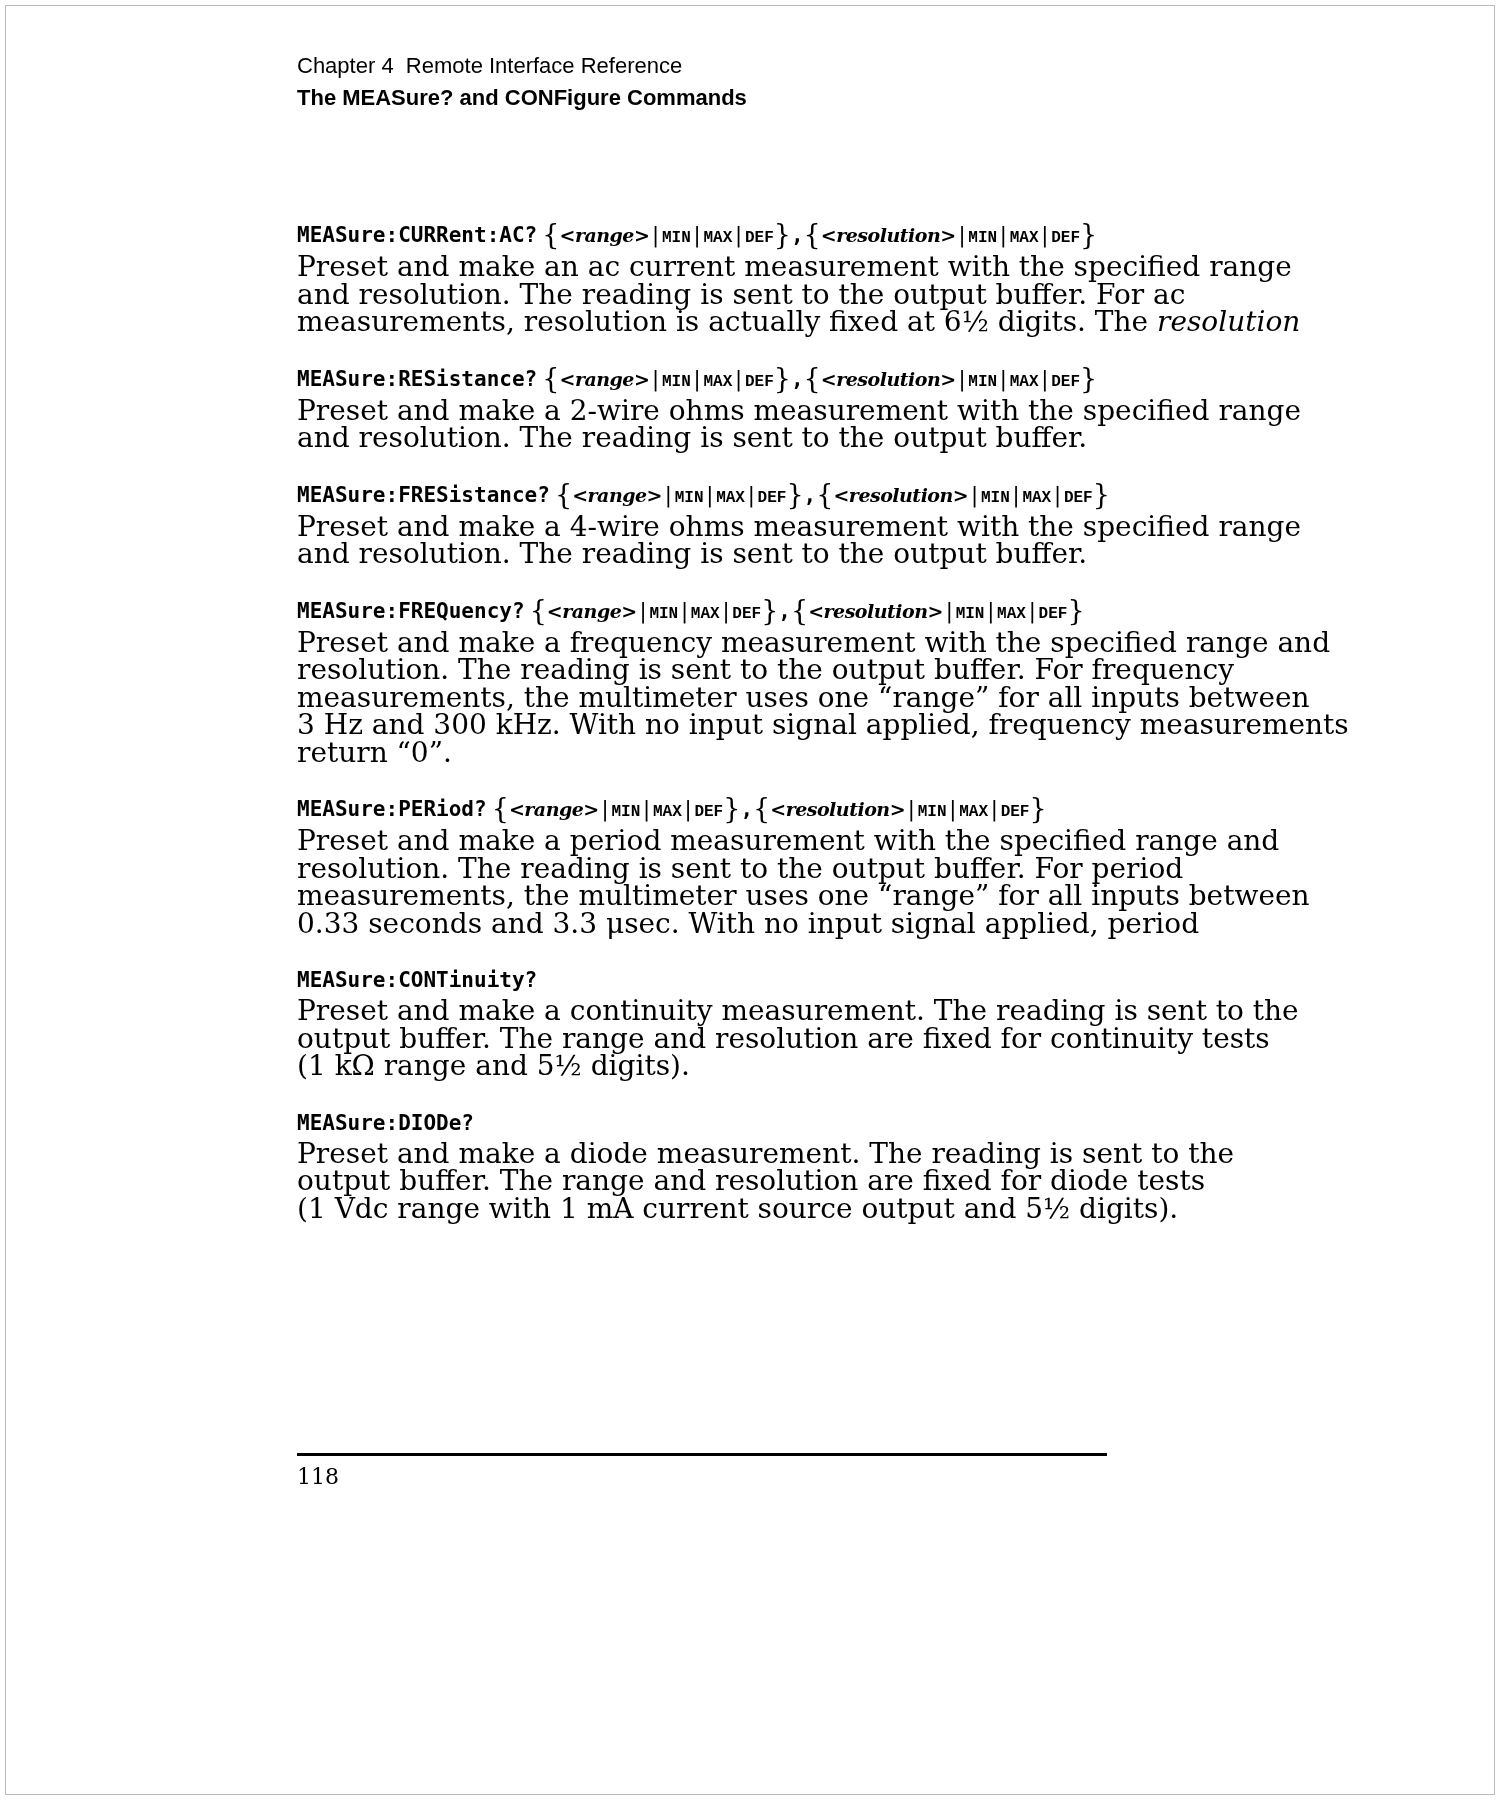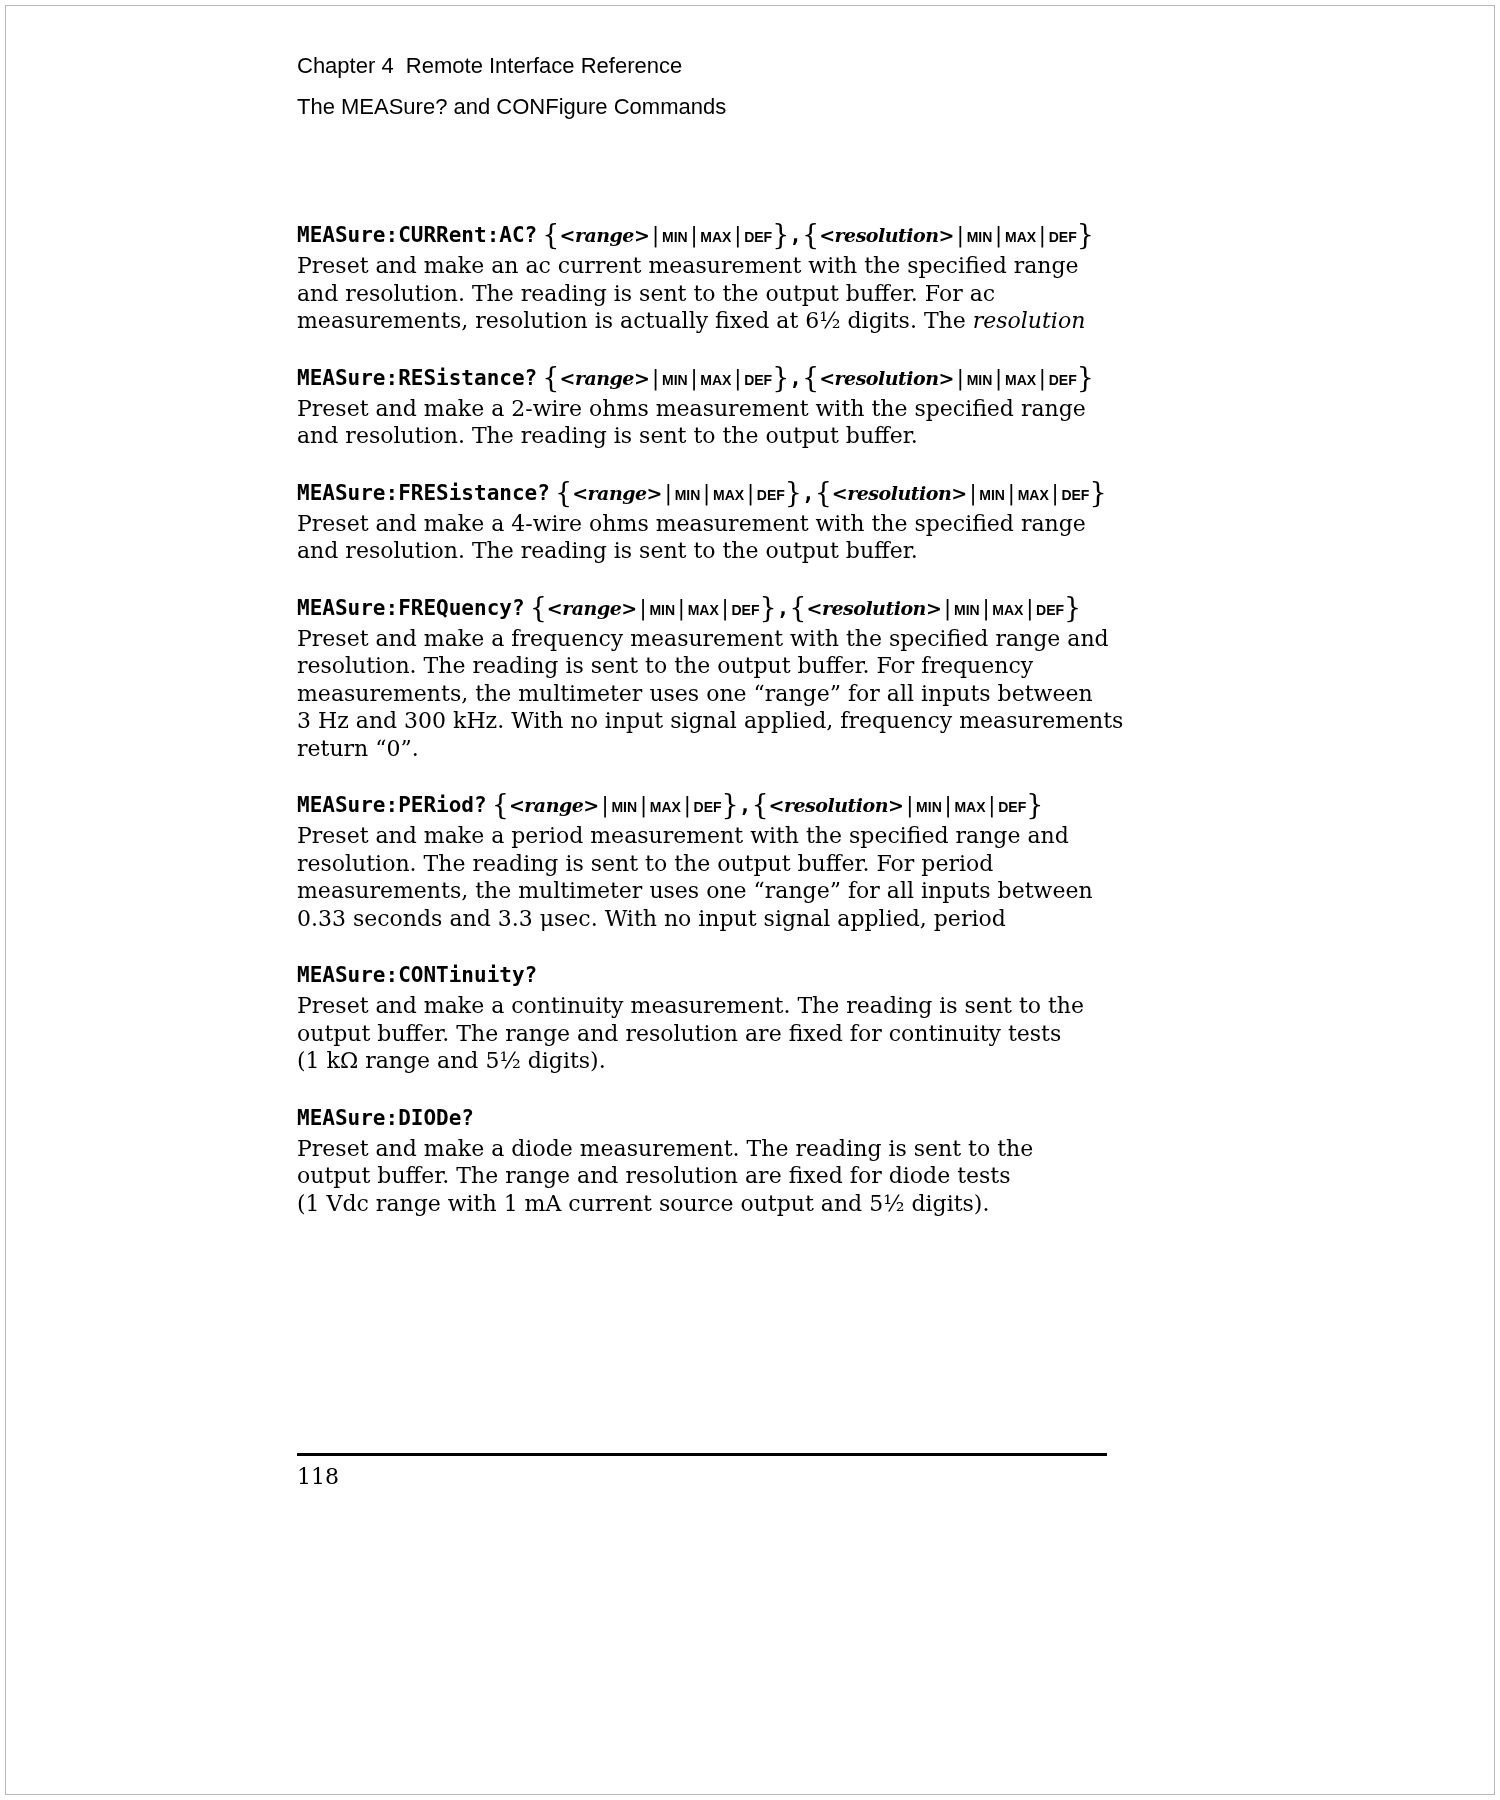--- a/index.html
+++ b/index.html
@@ -1,30 +1,30 @@
 <!DOCTYPE html>
 <html><head>
 <meta charset="utf-8">
 <style>
   html,body{margin:0;padding:0;background:#ffffff;}
   body{width:1500px;height:1800px;position:relative;font-family:"DejaVu Serif",serif;color:#000;}
   .page{position:absolute;inset:5px;border:1px solid #b9b9b9;background:#fff;padding-left:31px;}
   .header{position:absolute;top:44px;left:291px;font-family:"Liberation Sans",sans-serif;font-size:22px;line-height:32px;}
   .header div{white-space:pre;}
-  .header .h2{font-weight:normal;margin-top:9px;}
+  .header .h2{font-weight:bold;}
   .content{position:absolute;top:214px;left:291px;width:900px;}
   .section{margin-bottom:28px;}
   .syntax{line-height:30px;white-space:pre;}
   .syn-cmd{font-family:"DejaVu Sans Mono",monospace;font-weight:bold;font-size:21px;}
   .syn-brace{font-family:"DejaVu Serif",serif;font-size:27px;vertical-align:-2px;}
   .syn-var{font-family:"DejaVu Serif",serif;font-style:italic;font-weight:bold;font-size:19px;letter-spacing:-0.5px;}
   .syn-pipe{font-family:"DejaVu Sans Mono",monospace;font-size:21px;}
-  .syn-kw{font-family:Liberation Sans, sans-serif;font-weight:bold;font-size:14px;}
+  .syn-kw{font-family:Liberation Mono, monospace;font-weight:bold;font-size:16px;}
   .syn-comma{font-family:"DejaVu Sans Mono",monospace;font-weight:bold;font-size:21px;}
-  .para{font-size:22px;line-height:27.5px;}
+  .para{font-size:28px;line-height:27.5px;}
   .para .line{white-space:pre;}
   .footer-rule{position:absolute;top:1447px;left:291px;width:810px;height:3px;background:#000;}
   .page-number{position:absolute;top:1458px;left:291px;font-size:22px;}
 </style>
 </head>
 <body>
 
 <div class="page">
   <div class="header">
     <div class="h1">Chapter 4  Remote Interface Reference</div>

